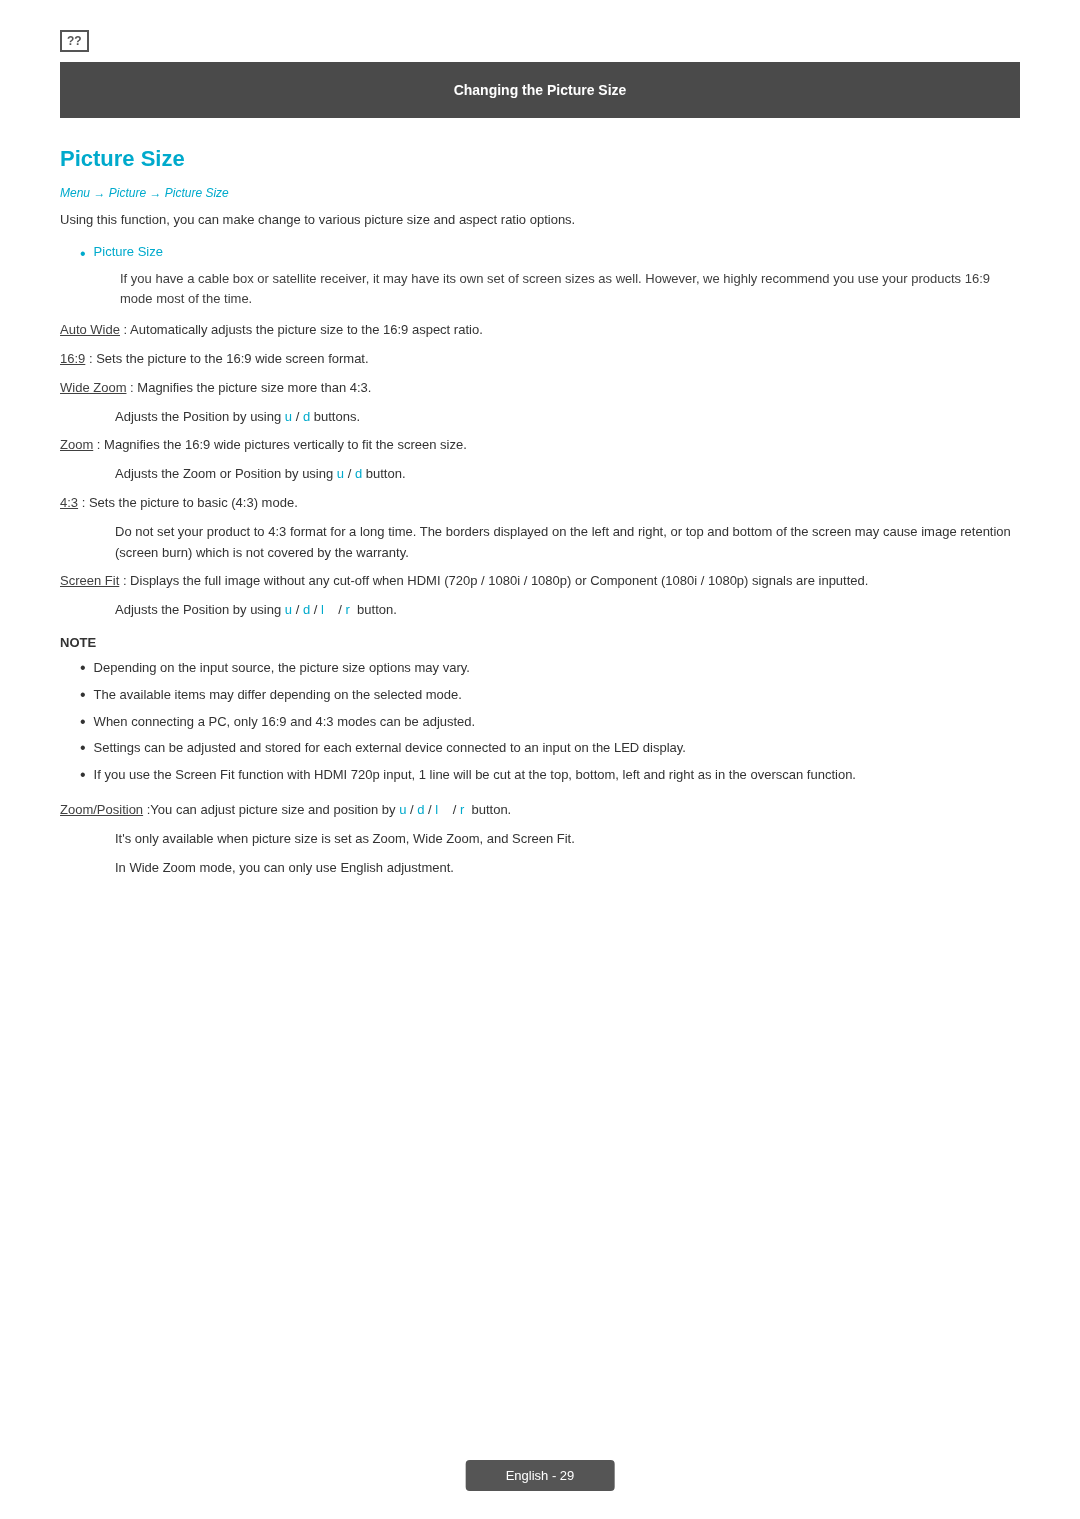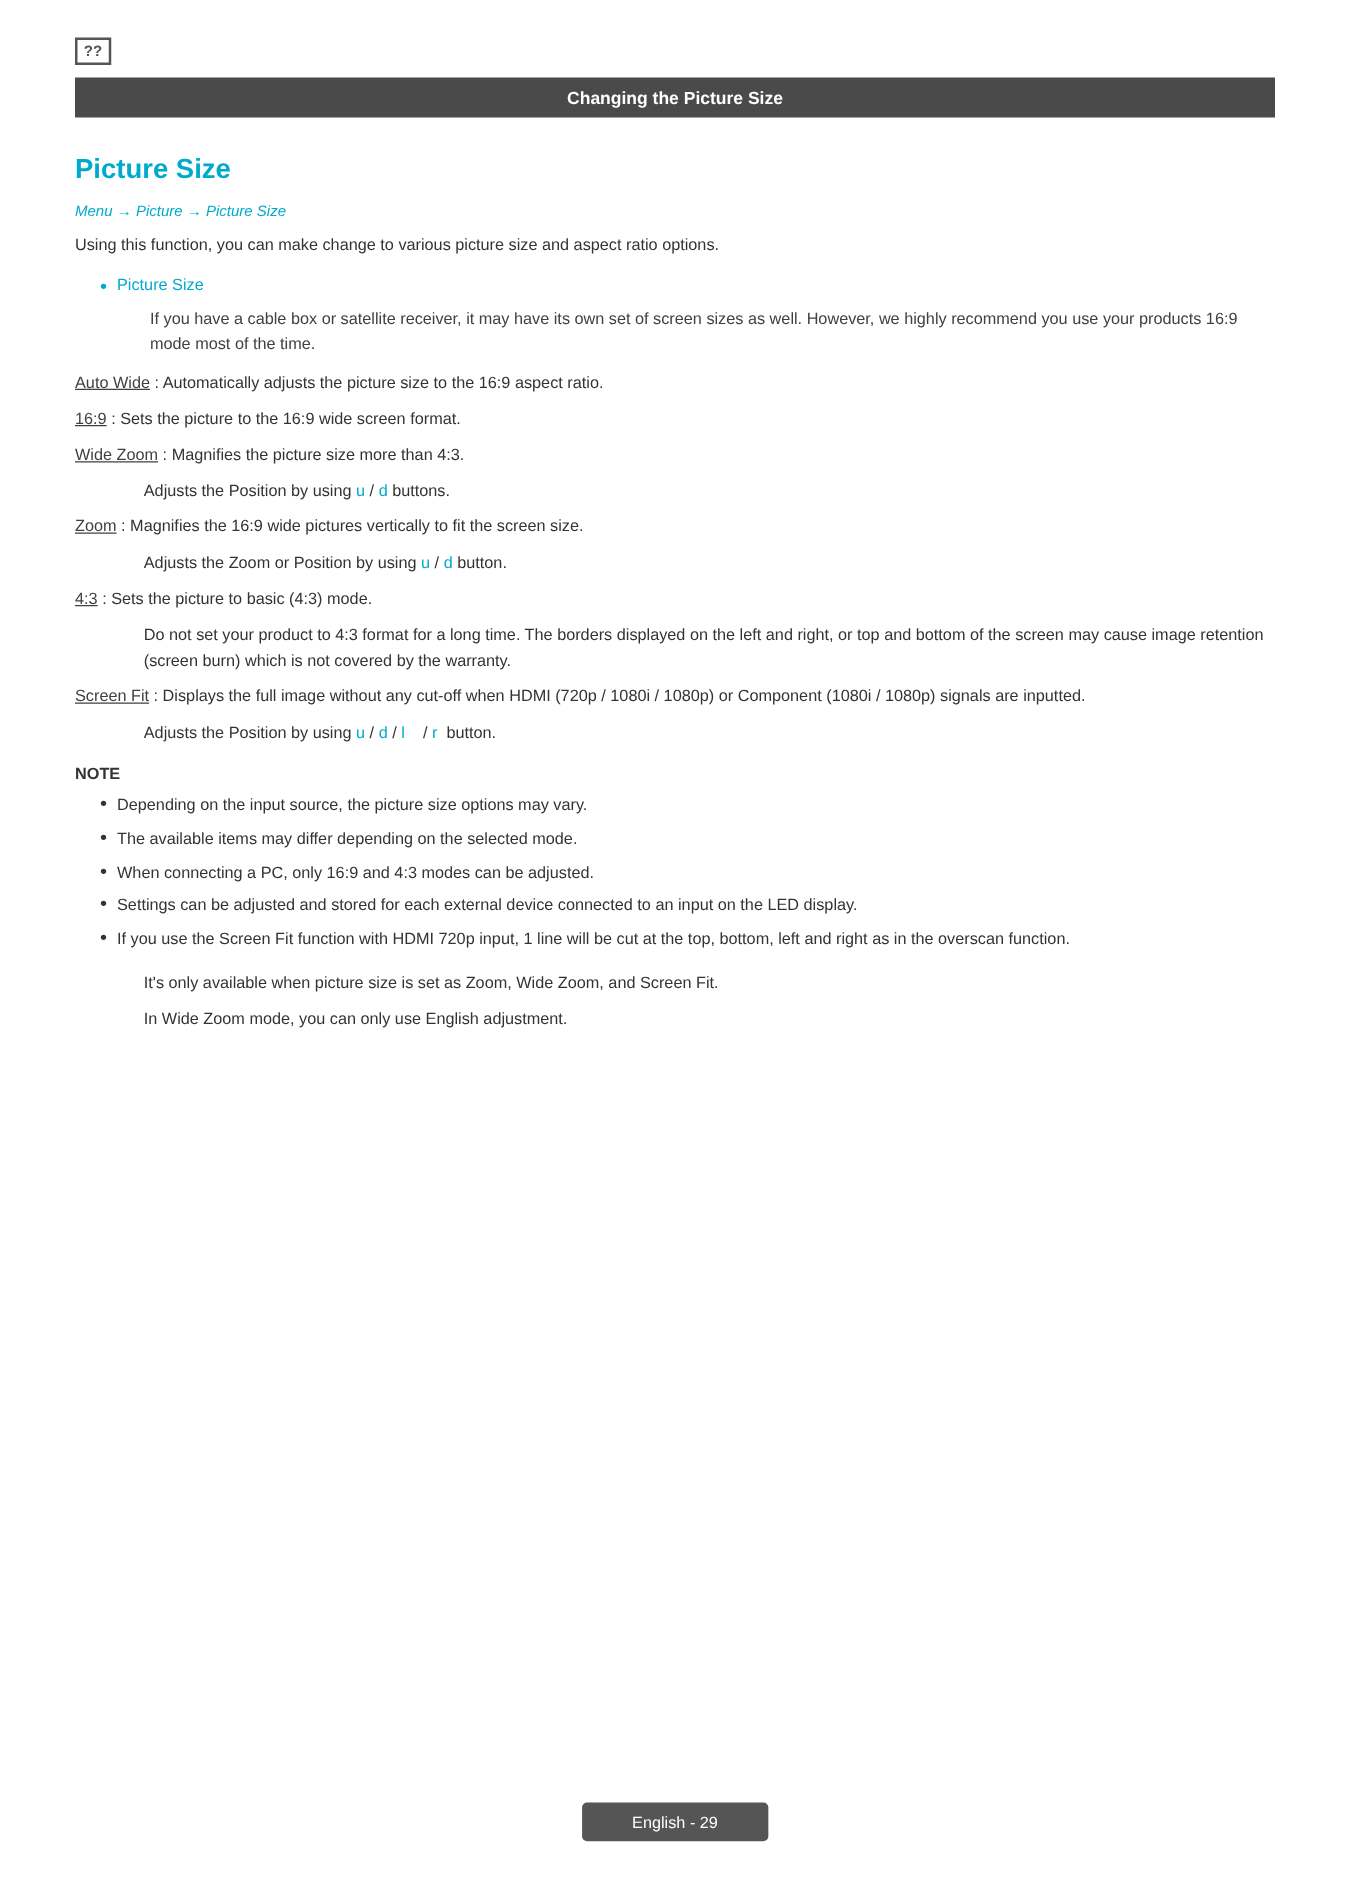--- a/index.html
+++ b/index.html
@@ -29,21 +29,21 @@
       padding: 2px 5px;
       font-size: 12px;
       font-weight: bold;
       color: #555;
     }
 
     .section-header {
       background-color: #4a4a4a;
       color: #ffffff;
       text-align: center;
-      padding: 8px 0;
+      padding: 20px 0;
       font-size: 14px;
       font-weight: bold;
       margin-bottom: 28px;
     }
 
     .main-title {
       color: #00aacc;
       font-size: 22px;
       font-weight: bold;
       margin-bottom: 14px;
@@ -168,21 +168,21 @@
       margin-bottom: 8px;
       line-height: 1.6;
     }
 
     .cyan-text {
       color: #00aacc;
     }
 
     .page-footer {
       position: absolute;
-      bottom: 46px;
+      bottom: 28px;
       left: 50%;
       transform: translateX(-50%);
       background: #555555;
       color: #ffffff;
       padding: 8px 40px;
       border-radius: 4px;
       font-size: 13px;
       text-align: center;
     }
   </style>
@@ -290,20 +290,24 @@
       </div>
 
       <div class="note-bullet-item">
         <span class="note-bullet-dot">•</span>
         <span class="note-bullet-text">If you use the Screen Fit function with HDMI 720p input, 1 line will be cut at the top, bottom, left and right as in the overscan function.</span>
       </div>
 
     </div>
   </div>
 
+  <div class="zoom-position-row">
+    <span class="item-link" style="cursor:pointer;">Zoom/Position</span>
+    <span class="item-text">:You can adjust picture size and position by <span class="cyan-text">u</span> / <span class="cyan-text">d</span> / <span class="cyan-text">l</span>&nbsp;&nbsp;&nbsp;&nbsp;/ <span class="cyan-text">r</span>&nbsp;&nbsp;button.</span>
+  </div>
 
   <div class="sub-indent">
     <p>It's only available when picture size is set as Zoom, Wide Zoom, and Screen Fit.</p>
   </div>
 
   <div class="sub-indent">
     <p>In Wide Zoom mode, you can only use English adjustment.</p>
   </div>
 
 

